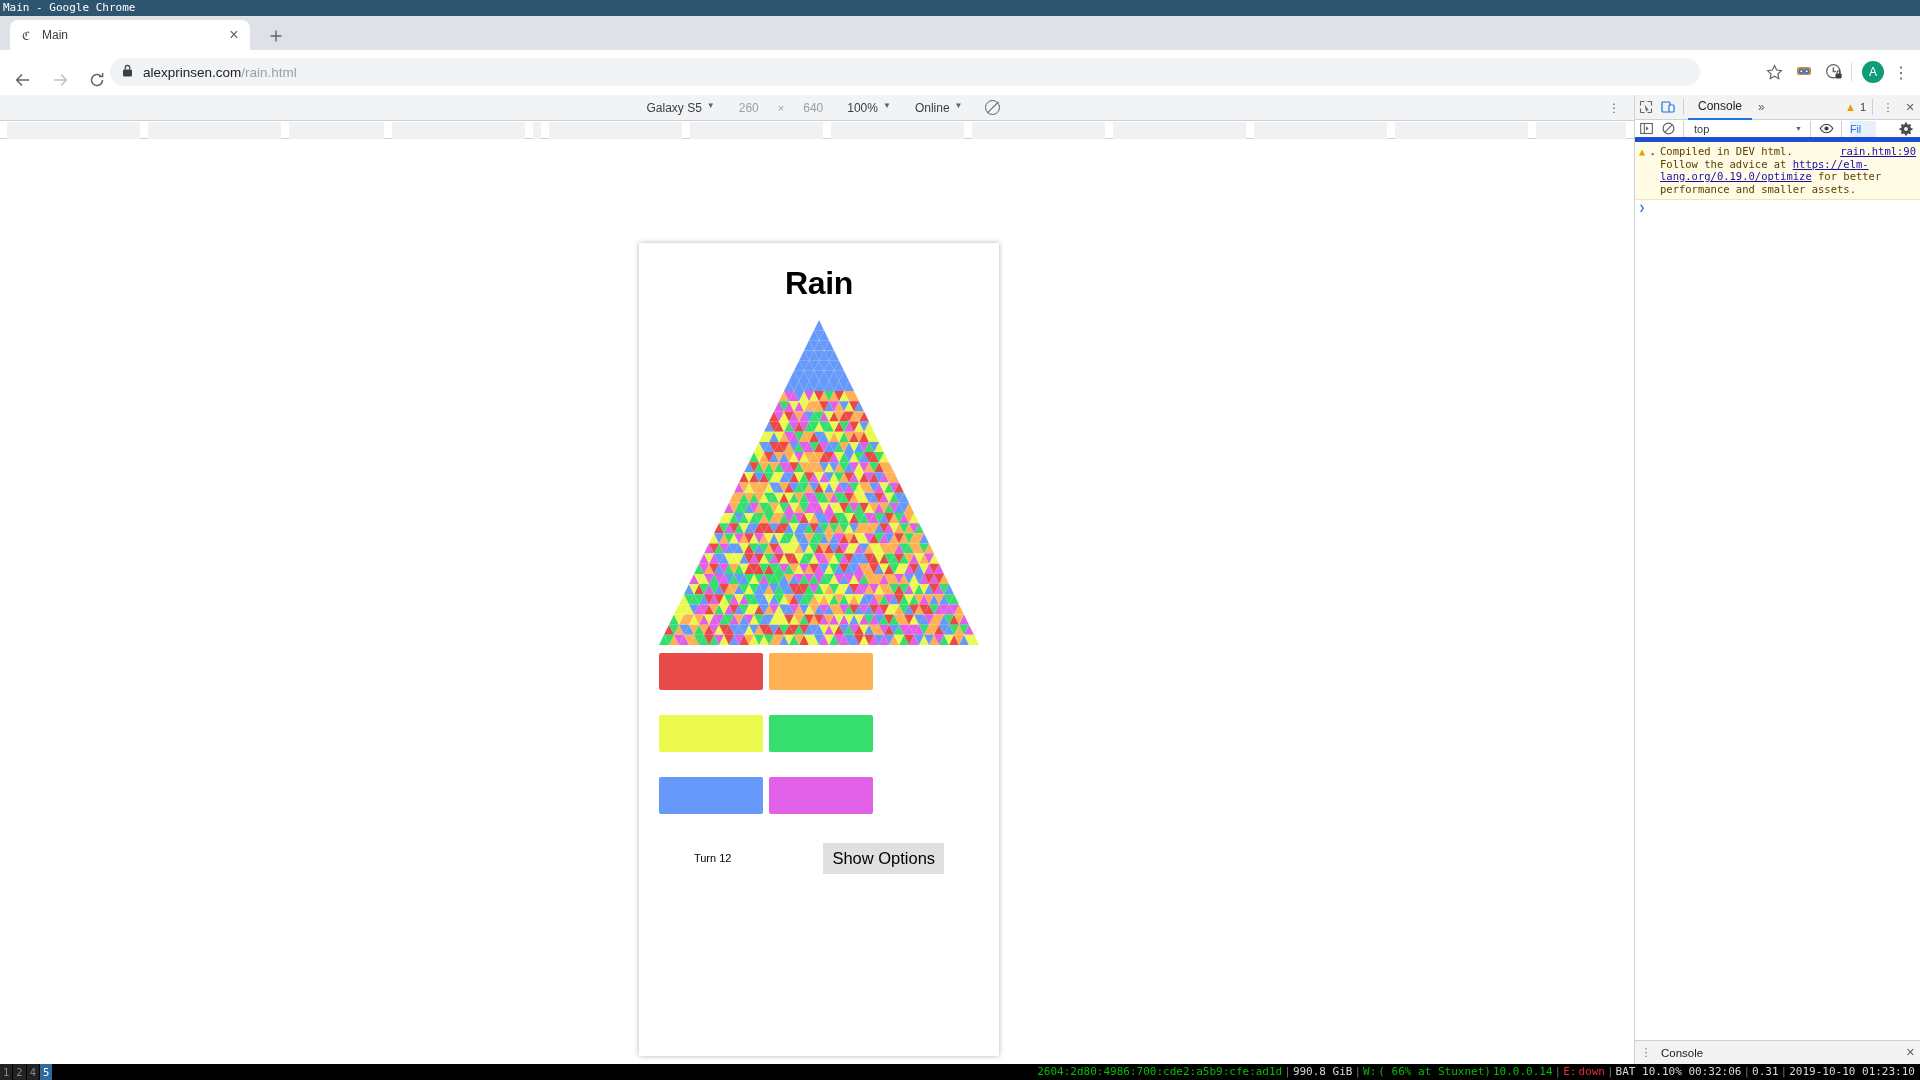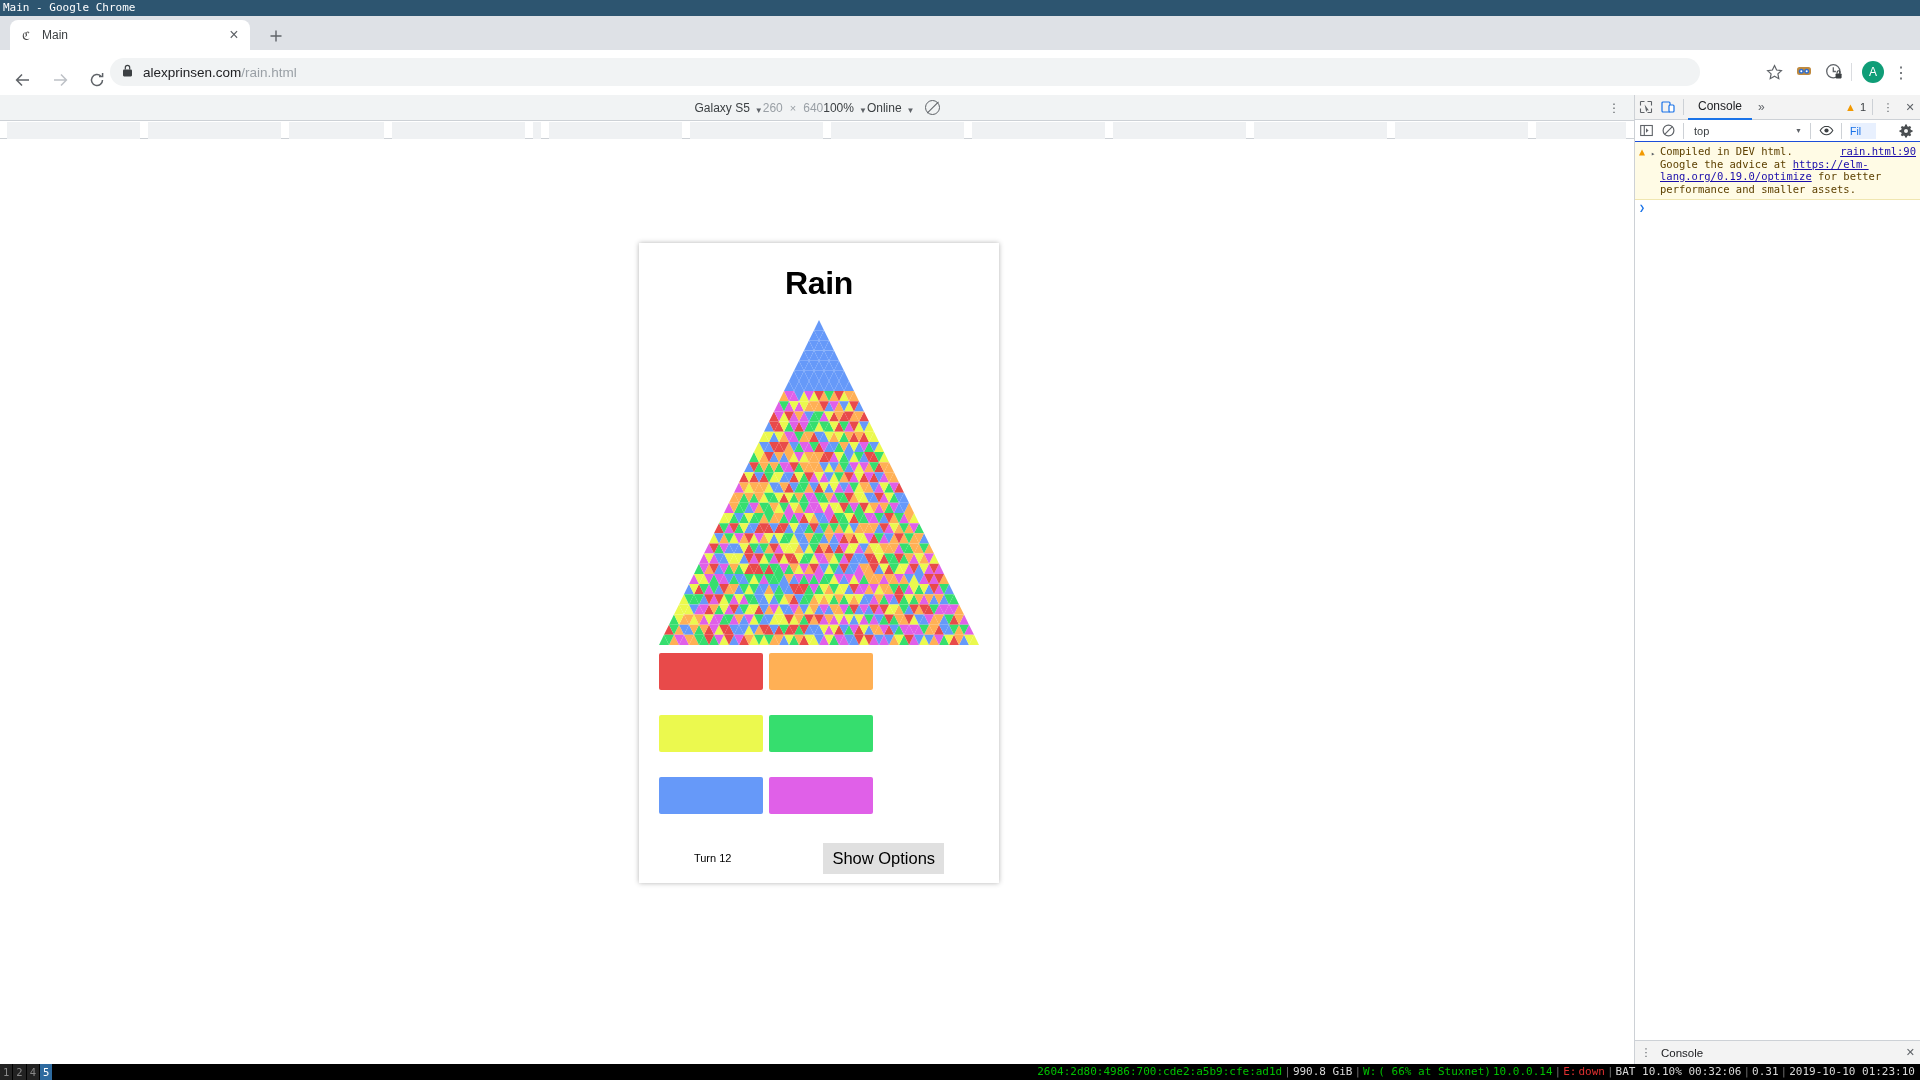--- a/index.html
+++ b/index.html
@@ -105,21 +105,21 @@
   }
 
   
   #device-bar {
     position: absolute; left: 0; top: 0; width: 1634px; height: 26px;
     background: #f1f3f4;
     display: flex; align-items: center; justify-content: center;
     font-size: 12px; color: #3c4043;
     border-bottom: 1px solid #cdd1d6;
   }
-  #device-bar .dv { margin: 0 0; display: flex; align-items: flex-end; }
+  #device-bar .dv { margin: 0 12px; display: flex; align-items: flex-start; }
   #device-bar .muted { color: #9aa0a6; }
   #device-bar .caret { font-size: 8px; margin-left: 5px; color:#5f6368; }
   #device-bar .times { margin: 0 7px; color: #9aa0a6; font-size: 11px; }
   #device-kebab {
     position: absolute; right: 10px; top: 3px; width: 20px; height: 20px;
     display:flex; align-items:center; justify-content:center; color:#5f6368;
   }
   #throttle-icon {
     width: 15px; height: 15px; border: 1.4px solid #5f6368; border-radius: 50%;
     position: relative; margin-left: 10px;
@@ -132,21 +132,21 @@
   
   #ruler {
     position: absolute; left: 0; top: 27px; width: 1634px; height: 17px;
     background: #ffffff; border-bottom: 1px solid #cdd1d6;
   }
   #ruler .seg { position: absolute; top: 0; height: 17px; background:#eff1f3; }
 
   
   #viewport {
     position: absolute; left: 639px; top: 148px;
-    width: 360px; height: 640px;
+    width: 360px; height: 813px;
     background: #ffffff;
     box-shadow: 0 0 5px rgba(0,0,0,0.30);
   }
   #app-title {
     text-align: center;
     font-size: 32px; font-weight: bold; color: #000;
     padding-top: 22px; letter-spacing: -0.3px;
   }
   #triangle-wrap {
     position: relative;
@@ -202,21 +202,21 @@
   }
   #dt-more { padding: 0 6px; color:#5f6368; font-size: 12px; }
   #dt-warncount {
     margin-left: auto; display:flex; align-items:center; gap:4px;
     color:#3c4043; font-size: 11px; padding-right: 2px;
   }
   .warn-tri { color: #f29900; font-size: 11px; }
 
   #dt-subbar {
     position: absolute; left: 0; top: 25px; width: 286px; height: 22px;
-    background: #ffffff; border-bottom: 1px solid #1d4ed8;
+    background: #ffffff; border-bottom: 5px solid #1d4ed8;
     display: flex; align-items: center;
   }
   #ctx-select {
     display:flex; align-items:center; font-size: 11px; color:#3c4043;
     width: 118px; padding-left: 6px;
   }
   #ctx-select .caret { margin-left: auto; font-size: 7px; color:#5f6368; padding-right:4px; }
   #dt-filter-box {
     width: 26px; height: 16px; background: #e8f0fe; color:#1a73e8;
     font-size: 10.5px; display:flex; align-items:center; overflow:hidden;
@@ -1508,21 +1508,21 @@
             <path d="M6.1 0.6h1.8l.3 1.6 1.3.6 1.4-.9 1.3 1.3-.9 1.4.6 1.3 1.6.3v1.8l-1.6.3-.6 1.3.9 1.4-1.3 1.3-1.4-.9-1.3.6-.3 1.6H6.1l-.3-1.6-1.3-.6-1.4.9L1.8 11l.9-1.4-.6-1.3L.5 8V6.2l1.6-.3.6-1.3-.9-1.4 1.3-1.3 1.4.9 1.3-.6z" fill="#3c4043" opacity="0.92"></path>
             <circle cx="7" cy="7" r="2.0" fill="#f3f3f3"></circle>
           </svg>
         </div>
       </div>
 
       <div id="console-rows">
         <div id="warn-row">
           <span class="wicon">▲</span>
           <span class="wdis">▸</span>
-          <span class="wtext"><span>Compiled in DEV html.</span><br><span>Google the advice at </span><a href="#">https://elm-lang.org/0.19.0/optimize</a><span> for better performance and smaller assets.</span></span>
+          <span class="wtext"><span>Compiled in DEV html.</span><br><span>Follow the advice at </span><a href="#">https://elm-lang.org/0.19.0/optimize</a><span> for better performance and smaller assets.</span></span>
           <a href="#" class="srclink">rain.html:90</a>
         </div>
         <div id="prompt-row">
           <span class="chev">❯</span>
         </div>
       </div>
 
       <div id="dt-drawer">
         <div class="dt-ico">⋮</div>
         <span class="dlabel">Console</span>

